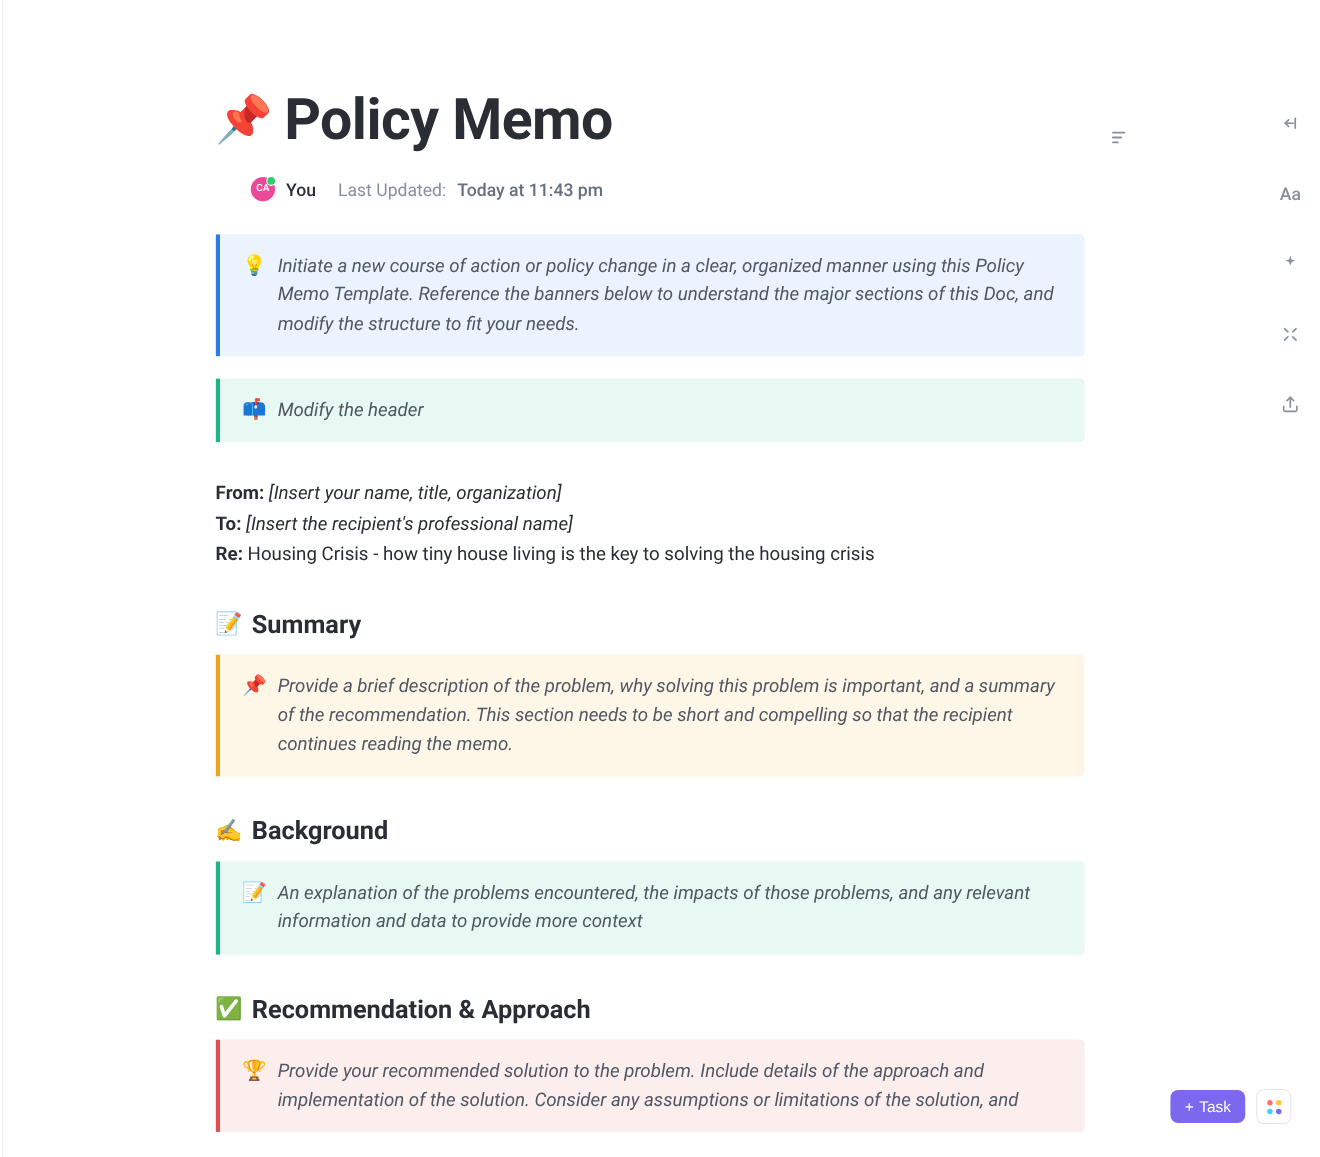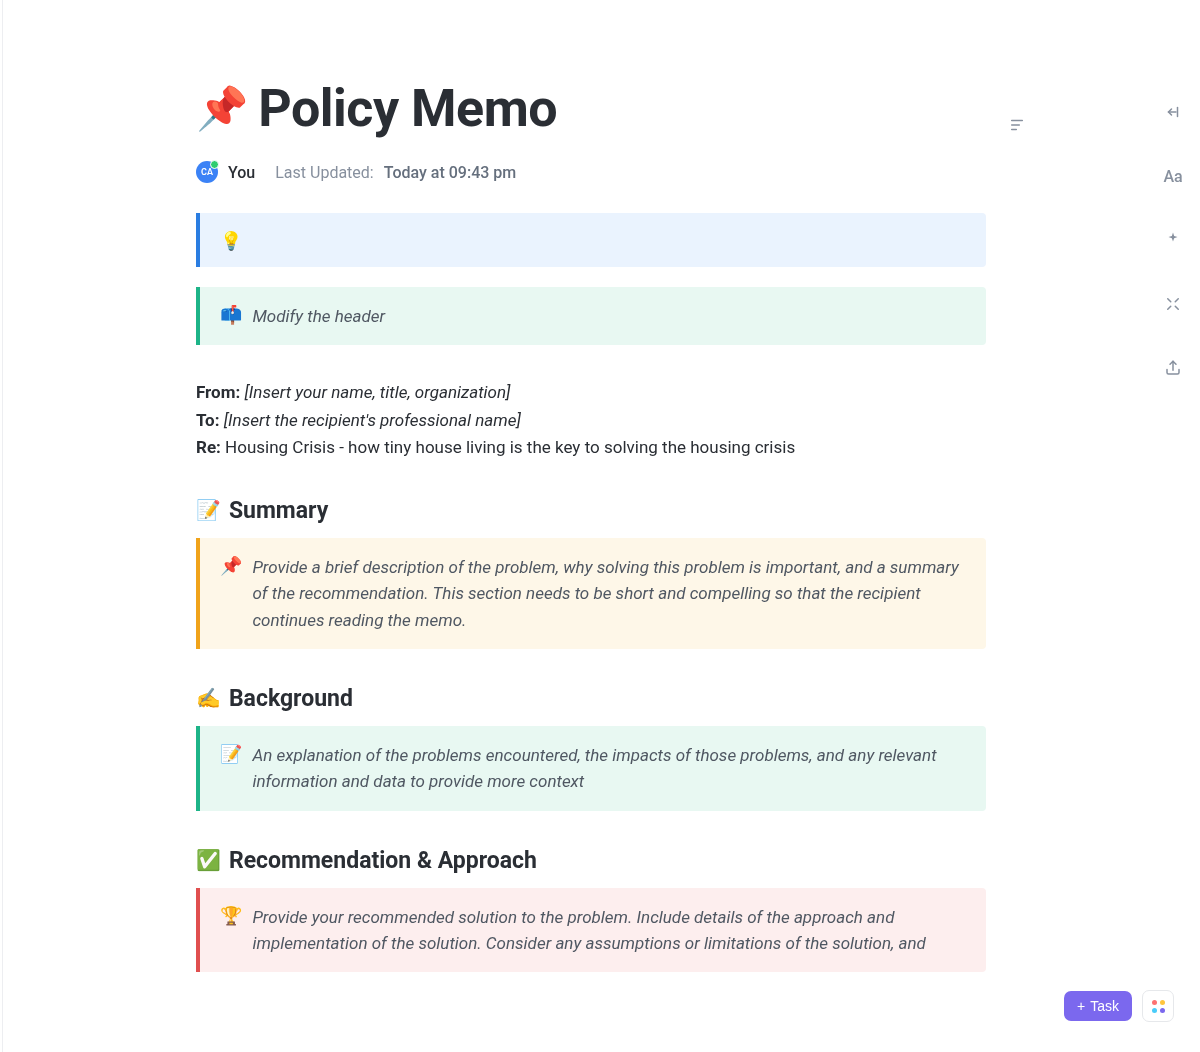--- a/index.html
+++ b/index.html
@@ -33,28 +33,29 @@
 .meta-row {
   display: flex;
   align-items: center;
   gap: 10px;
   margin-bottom: 30px;
   font-size: 16px;
 }
 .avatar {
   width: 22px; height: 22px;
   border-radius: 50%;
-  background: #3b82f6;
+  background: #ec4899;
   color: #fff;
   font-size: 9px;
   font-weight: 600;
   display: flex;
   align-items: center;
   justify-content: center;
   position: relative;
+  margin-left: 32px;
 }
 .avatar::after {
   content: "";
   position: absolute;
   width: 7px; height: 7px;
   background: #2ecd6f;
   border-radius: 50%;
   top: -1px; right: -1px;
   border: 1px solid #fff;
 }
@@ -179,25 +180,26 @@
 
   <div class="title-row">
     <span class="title-icon">📌</span>
     <span class="title-text">Policy Memo</span>
   </div>
 
   <div class="meta-row">
     <div class="avatar">CA</div>
     <span class="meta-author">You</span>
     <span class="meta-label">Last Updated:</span>
-    <span class="meta-value">Today at 09:43 pm</span>
+    <span class="meta-value">Today at 11:43 pm</span>
   </div>
 
   <div class="banner banner-blue">
     <span class="banner-icon">💡</span>
+    <span class="banner-text">Initiate a new course of action or policy change in a clear, organized manner using this Policy Memo Template. Reference the banners below to understand the major sections of this Doc, and modify the structure to fit your needs.</span>
   </div>
 
   <div class="banner banner-teal">
     <span class="banner-icon">📫</span>
     <span class="banner-text">Modify the header</span>
   </div>
 
   <div class="memo-fields">
     <div class="memo-line">
       <strong>From:</strong>

